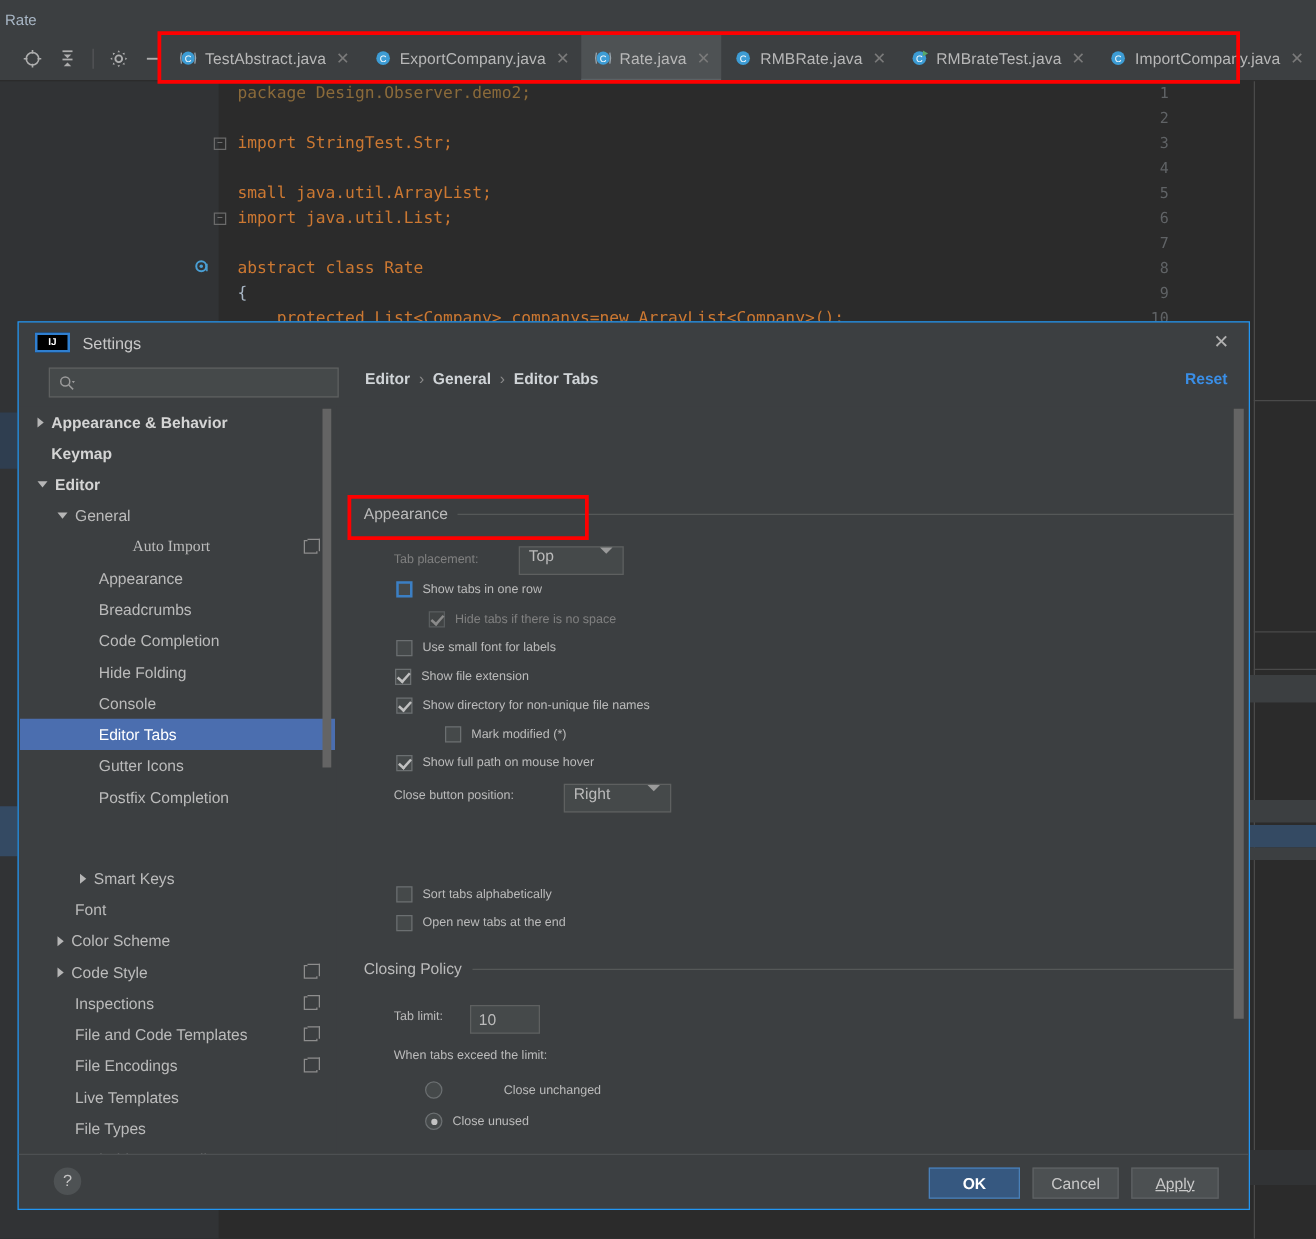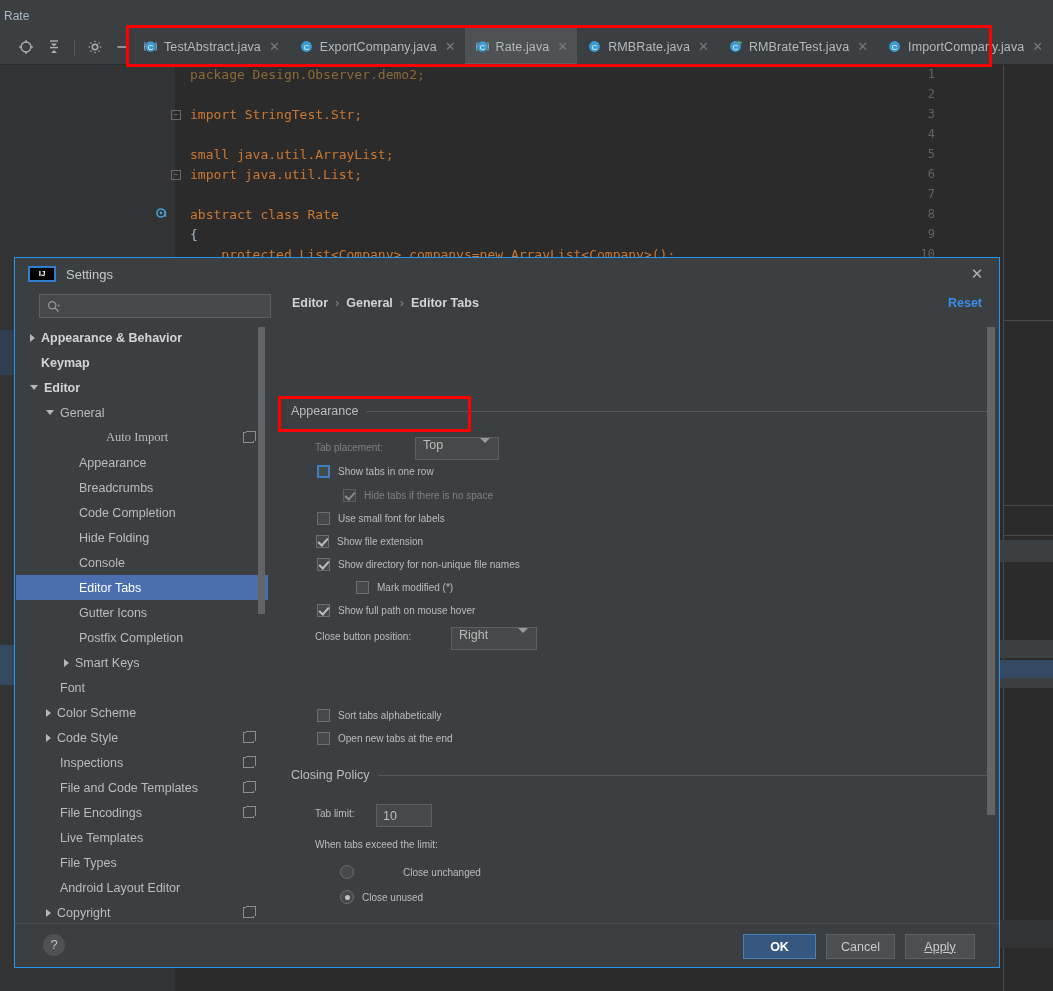--- a/index.html
+++ b/index.html
@@ -488,21 +488,21 @@
       </div>
       <div class="tnode sel" style="padding-left:63px;">
         <span>Editor Tabs</span>
       </div>
       <div class="tnode" style="padding-left:63px;">
         <span>Gutter Icons</span>
       </div>
       <div class="tnode" style="padding-left:63px;">
         <span>Postfix Completion</span>
       </div>
-      <div class="tnode" style="padding-left:48px;">
+      <div class="tnode" style="padding-left:48px;margin-top:40px;">
         <span class="arrow"></span>
         <span>Smart Keys</span>
       </div>
       <div class="tnode" style="padding-left:44px;">
         <span>Font</span>
       </div>
       <div class="tnode" style="padding-left:30px;">
         <span class="arrow"></span>
         <span>Color Scheme</span>
       </div>

